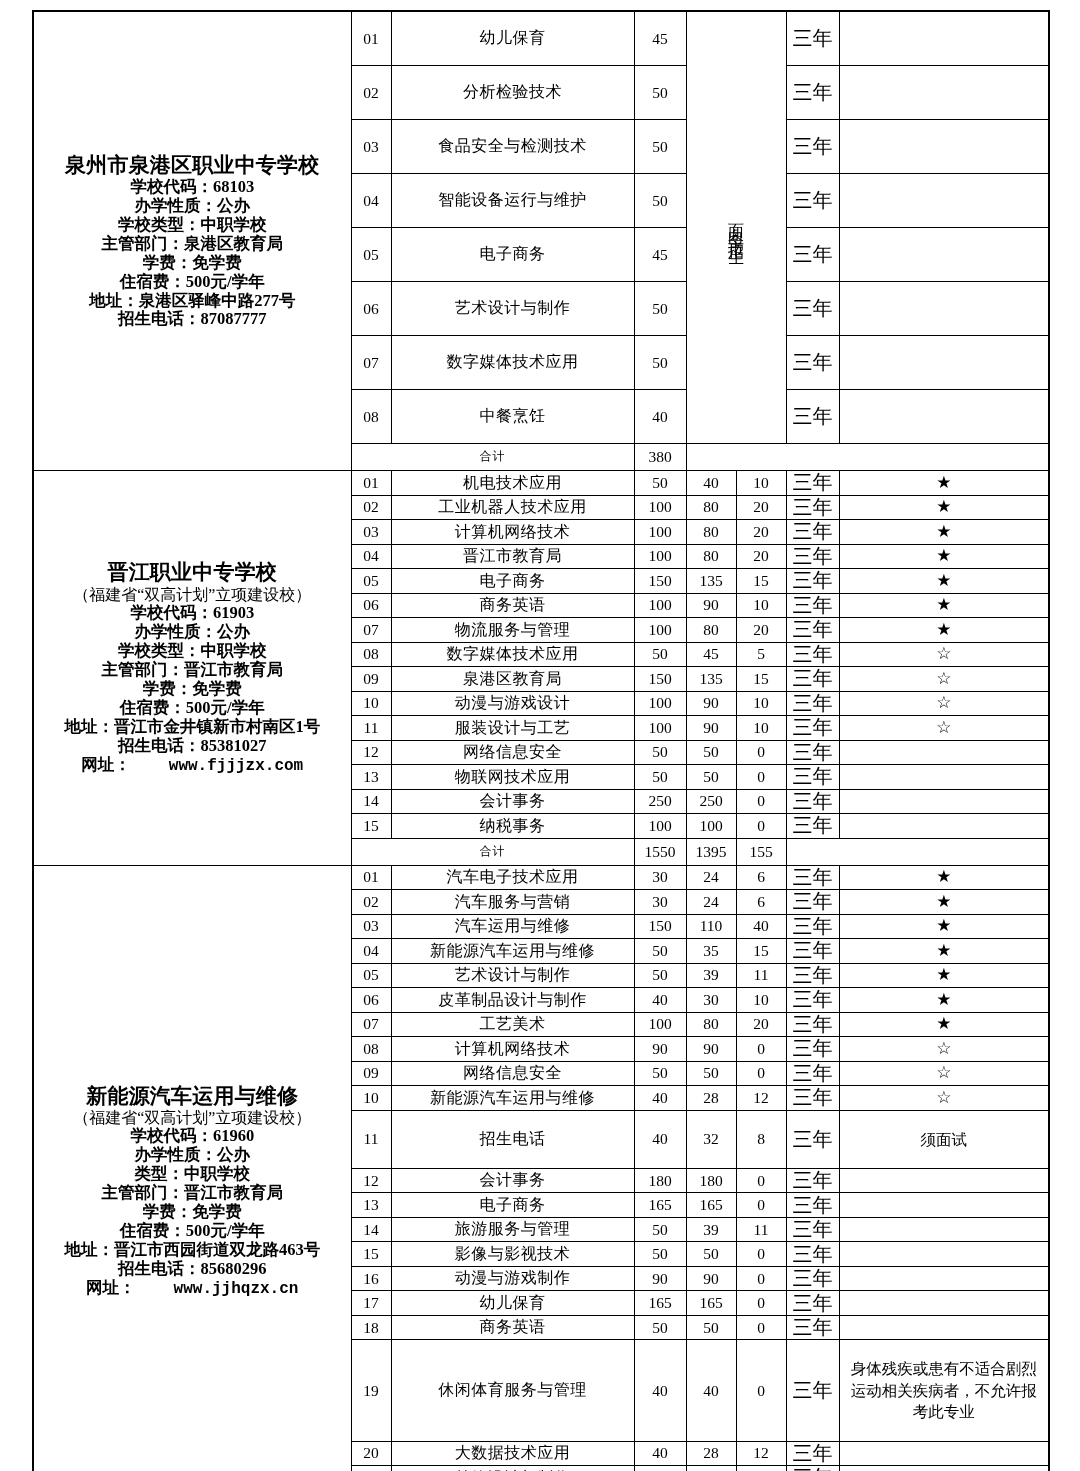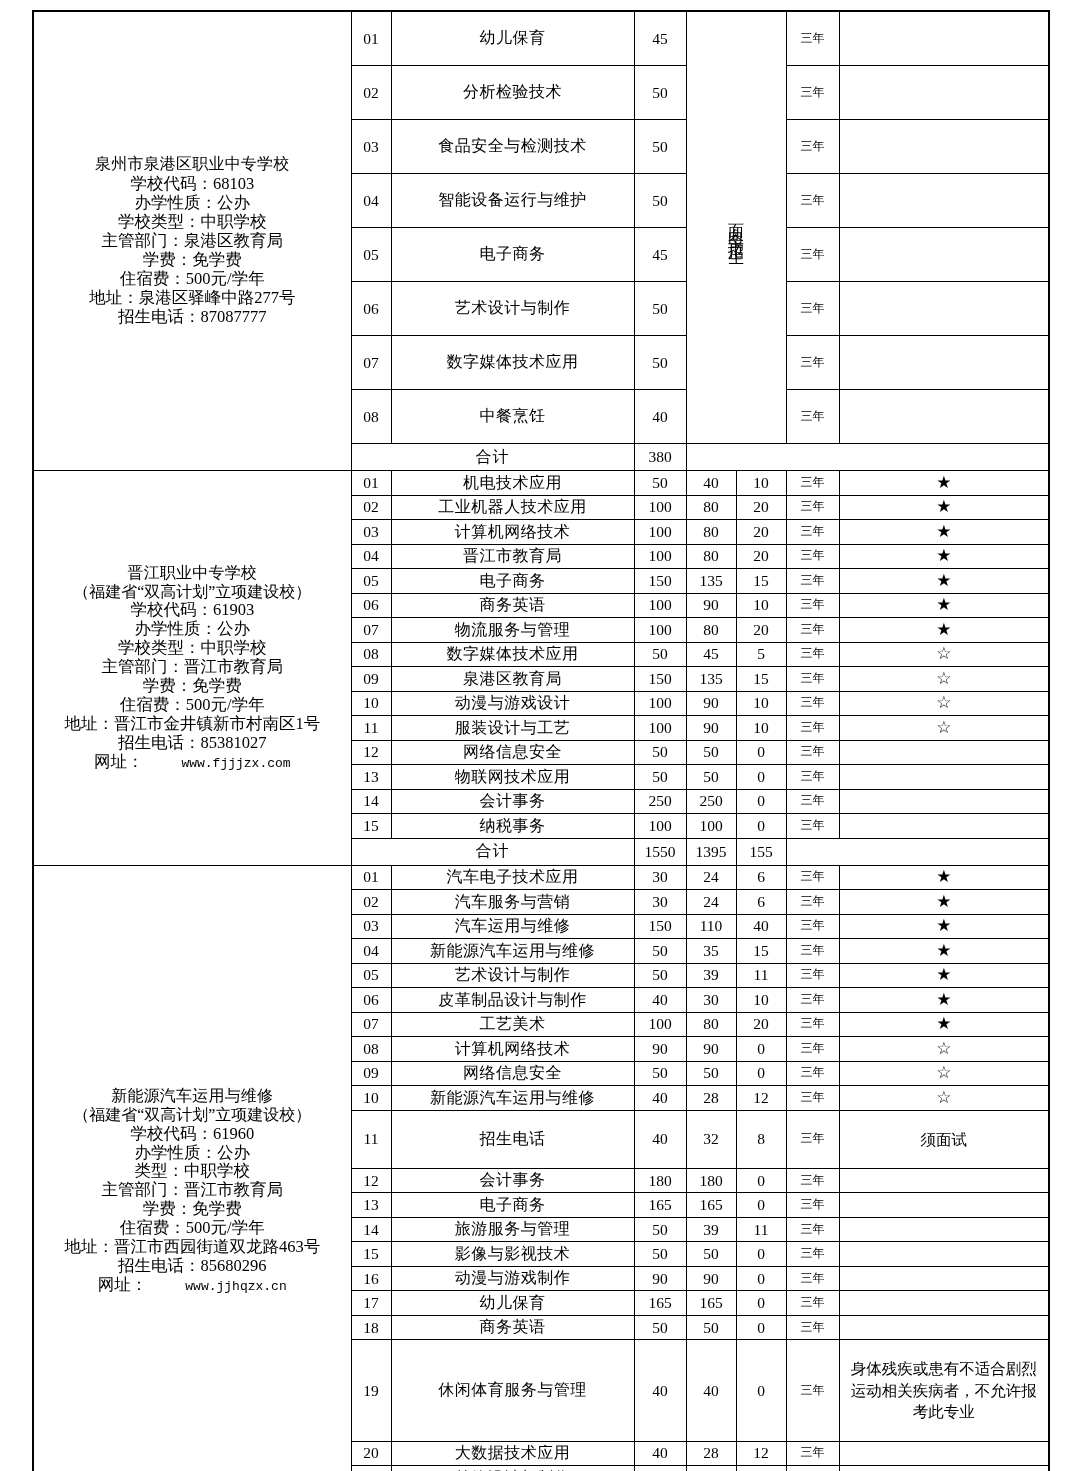--- a/index.html
+++ b/index.html
@@ -52,50 +52,50 @@
   col.c-rem    { width: 210px; }
 
   .school-cell {
     text-align: left;
     vertical-align: top;
     padding: 12px 6px 6px 10px;
     line-height: 1.52;
     font-size: 16.5px;
   }
   .school-name {
-    font-weight: normal;
-    font-size: 16px;
+    font-weight: bold;
+    font-size: 21px;
     letter-spacing: 0.2px;
     display: block;
     margin-bottom: 1px;
   }
   .school-sub { display: block; font-size: 16px; }
-  .school-line { display: block; white-space: nowrap; }
-  .mono-ish { font-family: "Liberation Mono", "DejaVu Sans Mono", monospace; font-size: 13px; margin-left: 38px; }
+  .school-line { display: block; white-space: nowrap; font-weight: bold; }
+  .mono-ish { font-family: "Liberation Mono", "DejaVu Sans Mono", monospace; font-size: 16px; margin-left: 38px; }
 
   .vert {
     writing-mode: vertical-rl;
     text-orientation: upright;
     letter-spacing: 5px;
     margin: 0 auto;
     font-size: 16px;
     line-height: 1.25;
     display: inline-block;
   }
   td.vert-cell { text-align: center; vertical-align: middle; }
 
   .r-tall td { height: 53px; }
   .r-std td  { height: 23.5px; }
   .r-sum td  { height: 26px; }
   .r-note td { height: 88px; }
 
   .major { font-size: 16px; letter-spacing: 0.5px; }
   .num   { font-size: 15.5px; }
-  .len   { font-size: 12px; }
-  .sum-label { font-size: 16px; letter-spacing: 1px; }
+  .len   { font-size: 20px; }
+  .sum-label { font-size: 12px; letter-spacing: 1px; }
   .star-filled { font-size: 17px; line-height: 1; }
   .star-open   { font-size: 17px; line-height: 1; }
   .note-text {
     font-size: 15.5px;
     line-height: 1.38;
     padding: 18px 4px;
     display: block;
   }
 </style>
 </head>

